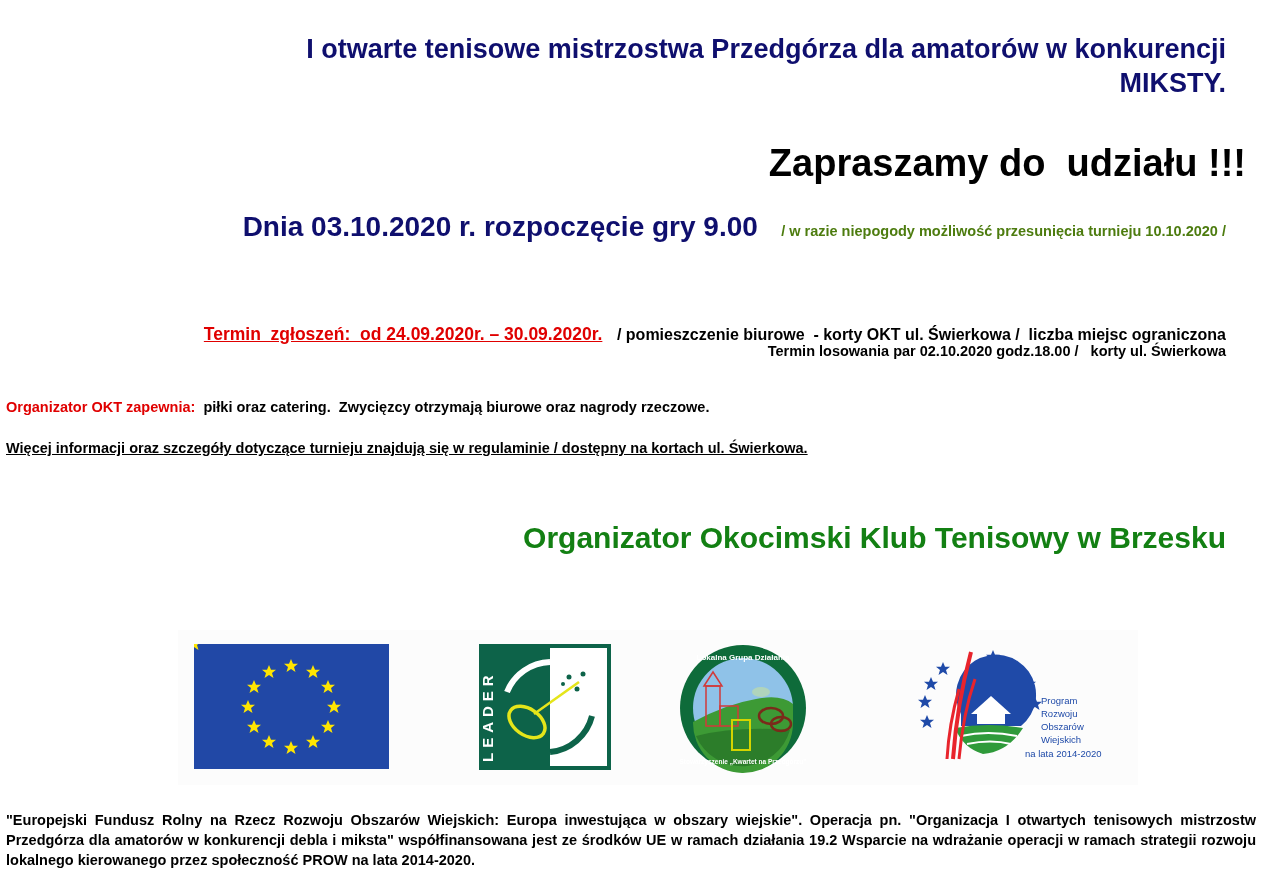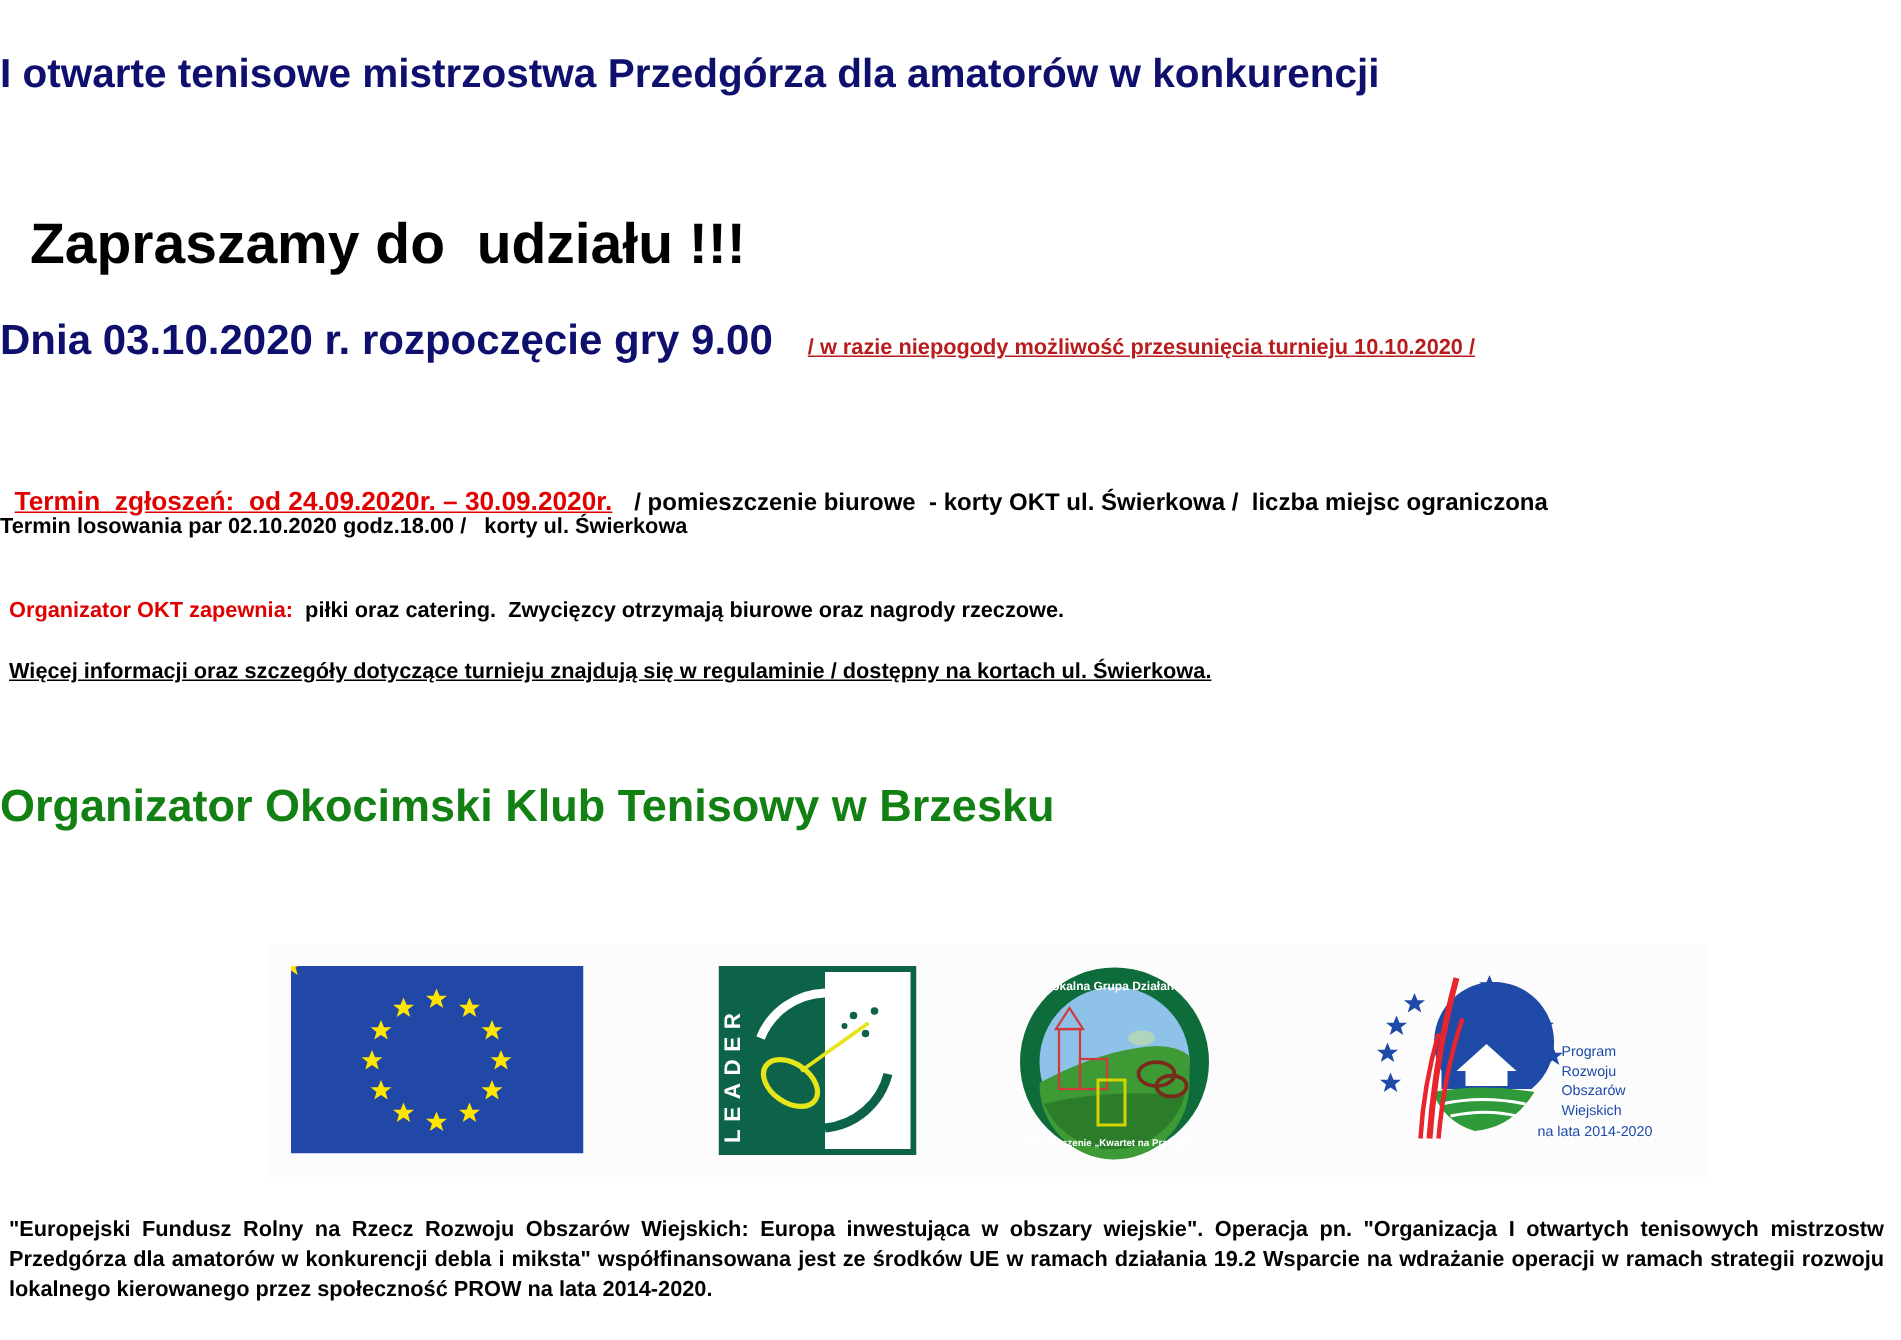--- a/index.html
+++ b/index.html
@@ -1,41 +1,42 @@
 <!DOCTYPE html>
 <html><head>
   <meta charset="utf-8">
   <style>
     html, body { margin: 0; padding: 0; background: #ffffff; }
     body { width: 1267px; height: 893px; position: relative; overflow: hidden;
            font-family: "Liberation Sans", sans-serif; font-weight: bold; color: #000; }
     .abs { position: absolute; }
-    .center { left: 0; width: 1226px; text-align: left; }
+    .center { left: 0; width: 1226px; text-align: right; }
     .title { color: #0f0f6e; font-size: 27px; line-height: 34px; top: 32px; }
     .invite { top: 140px; font-size: 38px; line-height: 46px; color: #000; margin-left: 20px; }
     .date-line { top: 208px; font-size: 28px; line-height: 38px; }
     .date-main { color: #0f0f6e; }
-    .date-note { font-size: 14.5px; color: #b91c1c; text-decoration: underline; }
+    .date-note { font-size: 14.5px; color: #4d7c0f; }
     .reg-line { top: 295px; font-size: 17.5px; line-height: 26px; }
     .reg-red { color: #e00000; text-decoration: underline; }
     .reg-rest { font-size: 16px; color: #000; margin-top: 48px; }
     .draw-line { top: 340px; font-size: 14.5px; line-height: 22px; }
     .provides { left: 6px; top: 397px; font-size: 14.5px; line-height: 20px; }
     .provides .red { color: #e00000; text-align: center; }
     .moreinfo { left: 6px; top: 438px; font-size: 14.5px; line-height: 20px; text-decoration: underline; }
     .organizer { top: 518px; font-size: 30px; line-height: 40px; color: #138013; }
     .logos { left: 178px; top: 630px; width: 960px; height: 155px; background: #fcfcfc; }
     .footer { left: 6px; top: 810px; width: 1250px; font-size: 14.5px; line-height: 20px; text-align: justify; text-align-last: left; }
     svg { display: block; }
   </style>
 </head>
 <body>
 
 <div class="abs center title">
   <div>I otwarte tenisowe mistrzostwa Przedgórza dla amatorów w konkurencji</div>
+  <div>MIKSTY.</div>
 </div>
 
 <div class="abs center invite" style="white-space:pre;">Zapraszamy do  udziału !!!</div>
 
 <div class="abs center date-line">
   <span class="date-main">Dnia 03.10.2020 r. rozpoczęcie gry 9.00</span>
   <span>&nbsp;</span>
   <span class="date-note">/ w razie niepogody możliwość przesunięcia turnieju 10.10.2020 /</span>
 </div>
 

